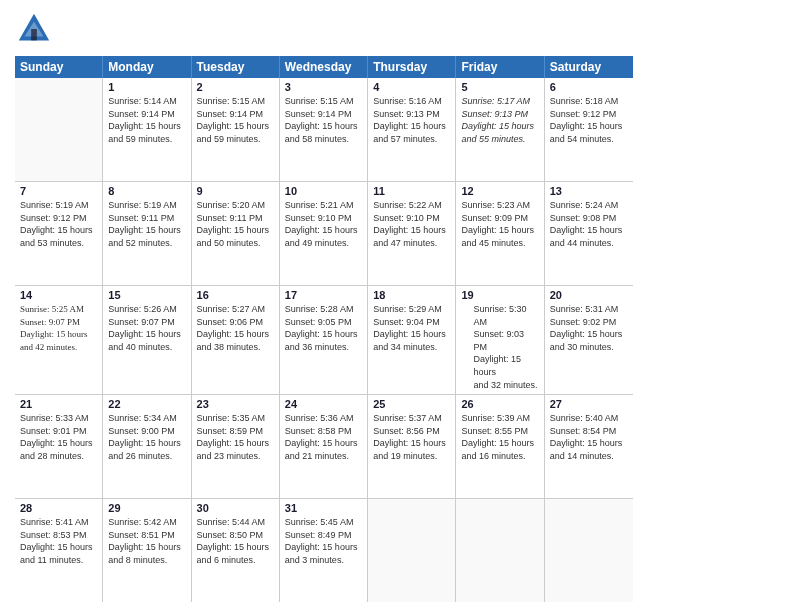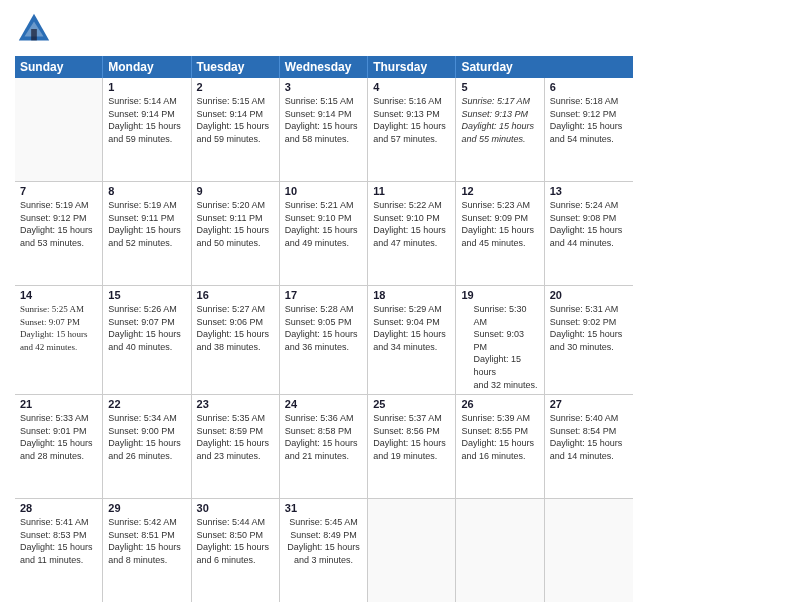--- a/index.html
+++ b/index.html
@@ -135,20 +135,21 @@
     </div>
   </div>
 
   <div class="calendar">
     <div class="cal-header">
     <div class="cal-header-cell">Sunday</div>
         <div class="cal-header-cell">Monday</div>
         <div class="cal-header-cell">Tuesday</div>
         <div class="cal-header-cell">Wednesday</div>
         <div class="cal-header-cell">Thursday</div>
+        <div class="cal-header-cell">Friday</div>
         <div class="cal-header-cell">Saturday</div>
       </div>
     <div class="cal-body">
     <div class="cal-row">
           <div class="cal-cell empty"></div>
           <div class="cal-cell">
             <div class="day-num">1</div>
             <div class="day-info" style="white-space: pre-line;">Sunrise: 5:14 AM
 Sunset: 9:14 PM
 Daylight: 15 hours
@@ -360,21 +361,21 @@
           </div>
           <div class="cal-cell">
             <div class="day-num">30</div>
             <div class="day-info" style="white-space: pre-line;">Sunrise: 5:44 AM
 Sunset: 8:50 PM
 Daylight: 15 hours
 and 6 minutes.</div>
           </div>
           <div class="cal-cell">
             <div class="day-num">31</div>
-            <div class="day-info" style="white-space: pre-line; text-align: center;">Sunrise: 5:45 AM
+            <div class="day-info" style="white-space: pre-line;">Sunrise: 5:45 AM
 Sunset: 8:49 PM
 Daylight: 15 hours
 and 3 minutes.</div>
           </div>
           <div class="cal-cell empty"></div>
           <div class="cal-cell empty"></div>
           <div class="cal-cell empty"></div>
         </div>
       </div>
   </div>

